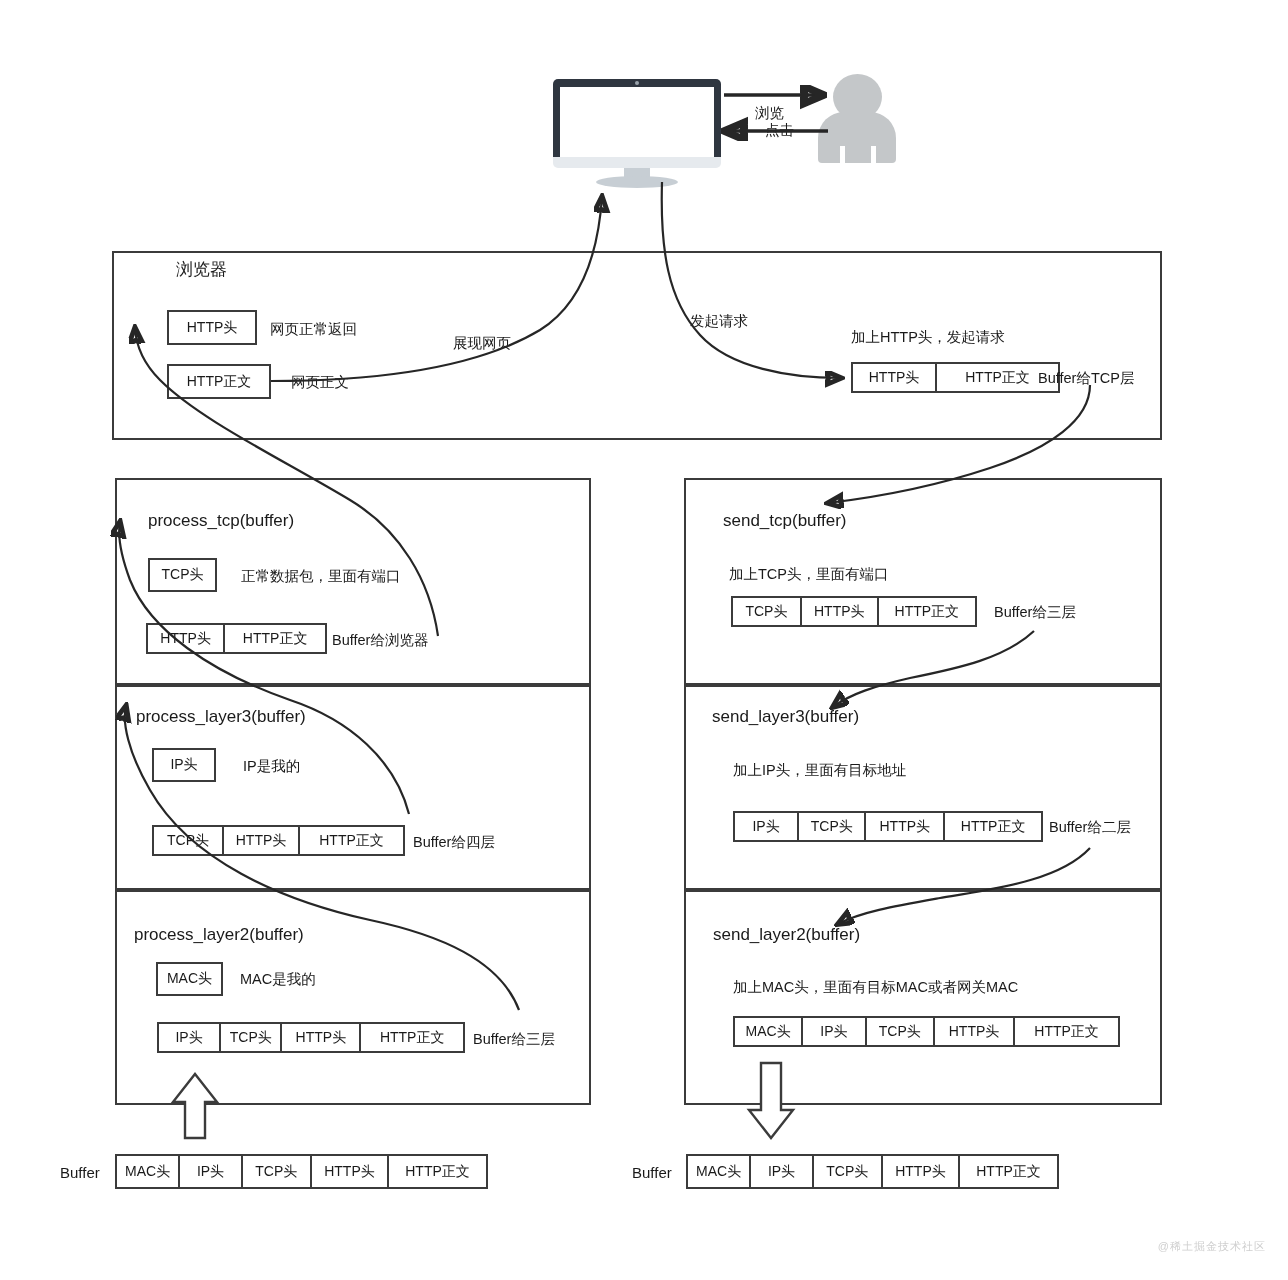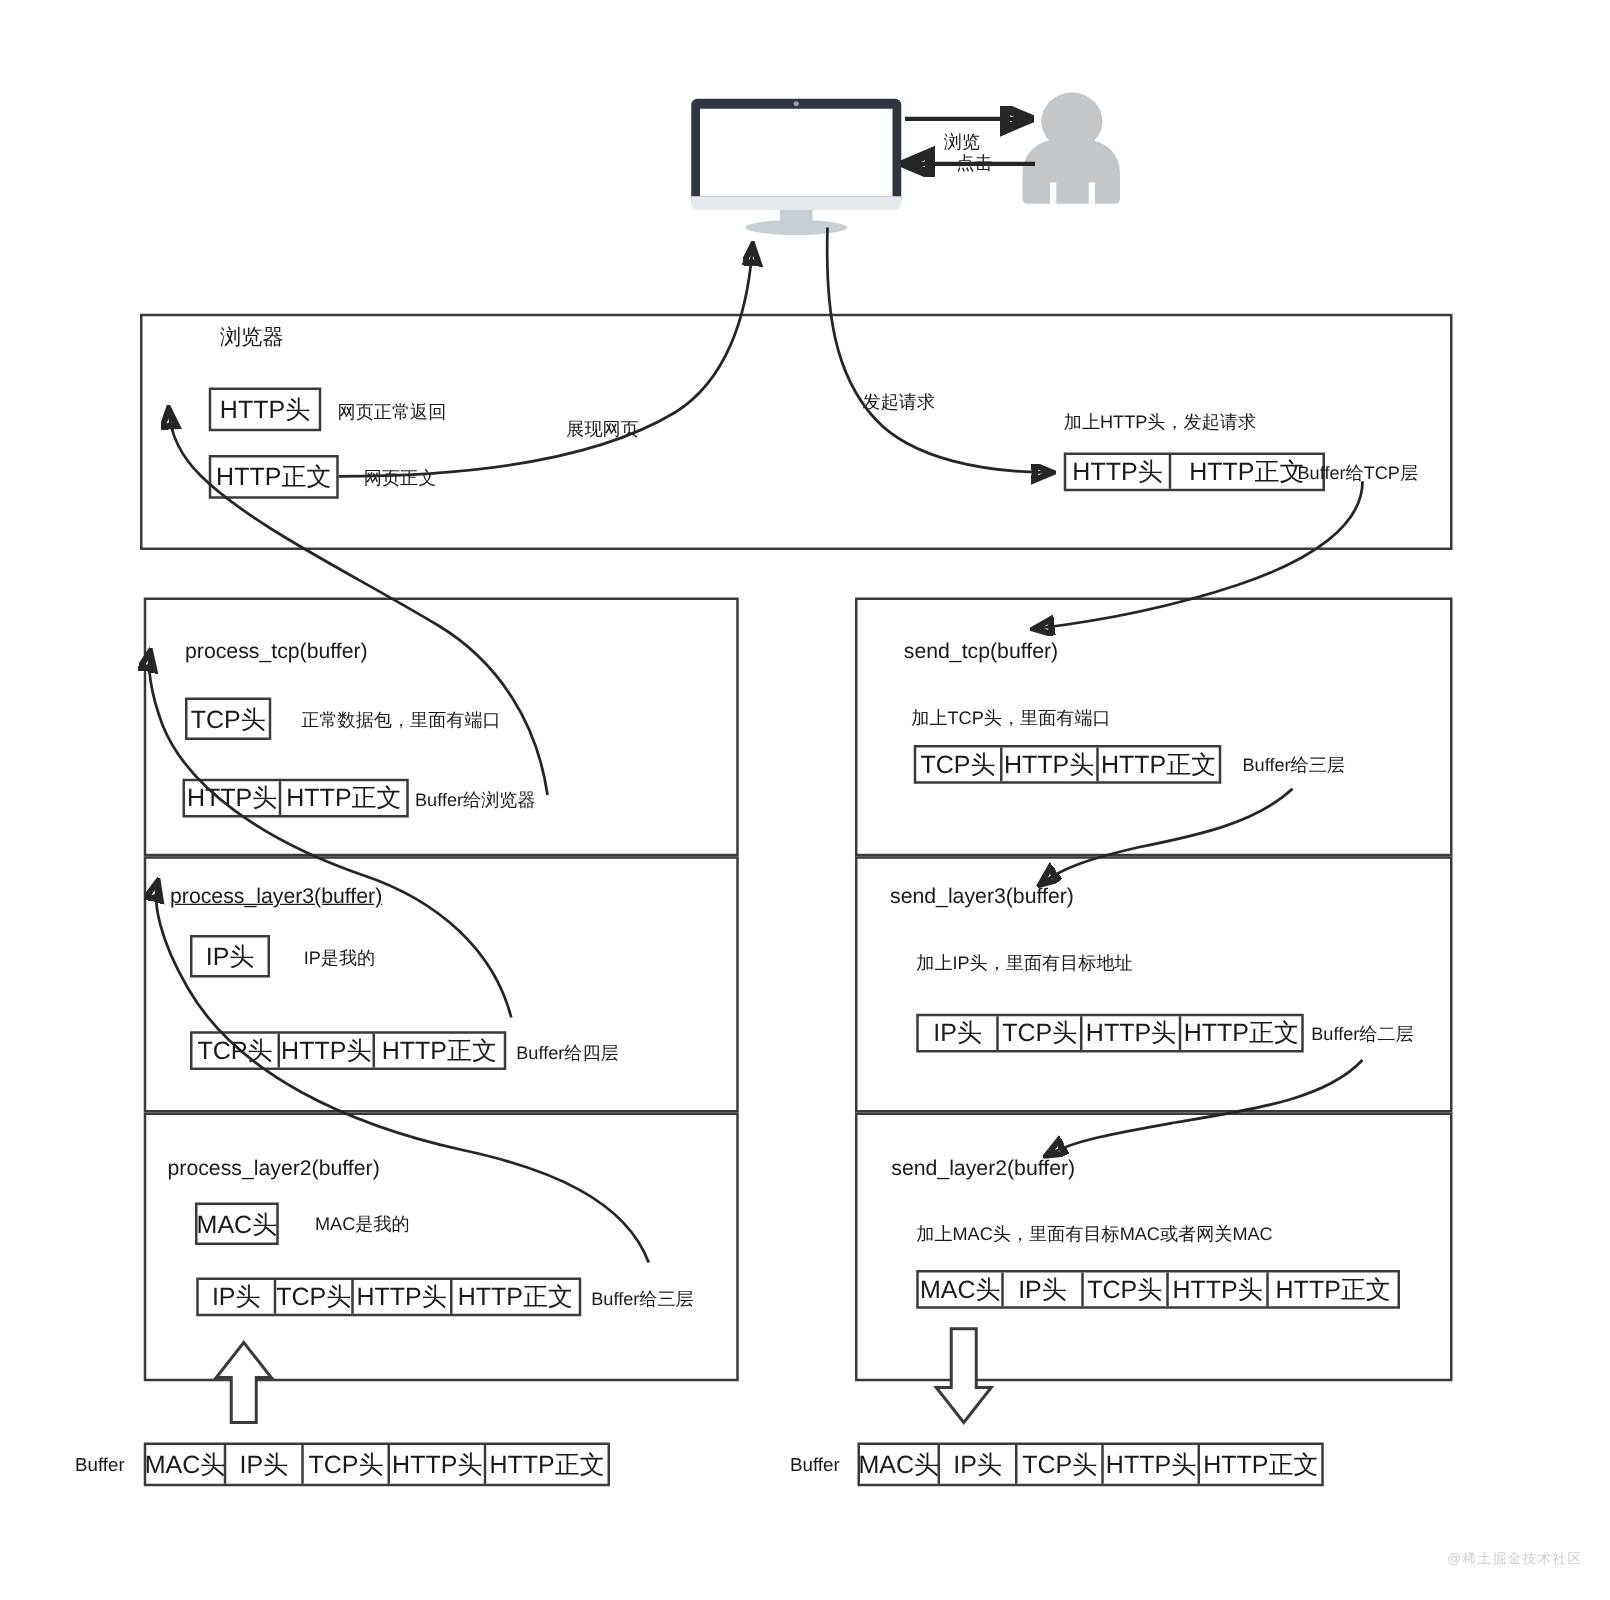--- a/index.html
+++ b/index.html
@@ -36,21 +36,21 @@
     display: flex;
     box-sizing: border-box;
     border: 2px solid #3b3b3b;
     background: #ffffff;
   }
   .pkt .cell {
     display: flex;
     align-items: center;
     justify-content: center;
     box-sizing: border-box;
-    font-size: 20px;
+    font-size: 14px;
     color: #1a1a1a;
     white-space: nowrap;
     border-right: 2px solid #3b3b3b;
     height: 100%;
   }
   .pkt .cell:last-child { border-right: none; }
 
   
   .lbl {
     position: absolute;
@@ -178,38 +178,38 @@
     <div class="cell" style="width:100%;">TCP头</div>
   </div>
   <div class="lbl" style="left:241px; top:567px;">正常数据包，里面有端口</div>
   <div class="pkt" style="left:146px; top:623px; width:181px; height:31px;">
     <div class="cell" style="width:79px;">HTTP头</div>
     <div class="cell" style="width:102px;">HTTP正文</div>
   </div>
   <div class="lbl" style="left:332px; top:631px;">Buffer给浏览器</div>
 
   <div class="panel" style="left:115px; top:685px; width:476px; height:205px;"></div>
-  <div class="panel-title" style="left:136px; top:707px;text-decoration:underline;">process_layer3(buffer)</div>
+  <div class="panel-title" style="left:136px; top:707px;">process_layer3(buffer)</div>
   <div class="pkt" style="left:152px; top:748px; width:64px; height:34px;">
     <div class="cell" style="width:100%;">IP头</div>
   </div>
   <div class="lbl" style="left:243px; top:757px;">IP是我的</div>
   <div class="pkt" style="left:152px; top:825px; width:253px; height:31px;">
     <div class="cell" style="width:70px;">TCP头</div>
     <div class="cell" style="width:76px;">HTTP头</div>
     <div class="cell" style="width:103px;">HTTP正文</div>
   </div>
   <div class="lbl" style="left:413px; top:833px;">Buffer给四层</div>
 
   <div class="panel" style="left:115px; top:890px; width:476px; height:215px;"></div>
   <div class="panel-title" style="left:134px; top:925px;">process_layer2(buffer)</div>
   <div class="pkt" style="left:156px; top:962px; width:67px; height:34px;">
     <div class="cell" style="width:100%;">MAC头</div>
   </div>
-  <div class="lbl" style="left:240px; top:970px;margin-left:12px;">MAC是我的</div>
+  <div class="lbl" style="left:240px; top:970px;">MAC是我的</div>
   <div class="pkt" style="left:157px; top:1022px; width:308px; height:31px;">
     <div class="cell" style="width:63px;">IP头</div>
     <div class="cell" style="width:62px;">TCP头</div>
     <div class="cell" style="width:80px;">HTTP头</div>
     <div class="cell" style="width:103px;">HTTP正文</div>
   </div>
   <div class="lbl" style="left:473px; top:1030px;">Buffer给三层</div>
 
   <div class="panel" style="left:684px; top:478px; width:478px; height:207px;"></div>
   <div class="panel-title" style="left:723px; top:511px;">send_tcp(buffer)</div>

